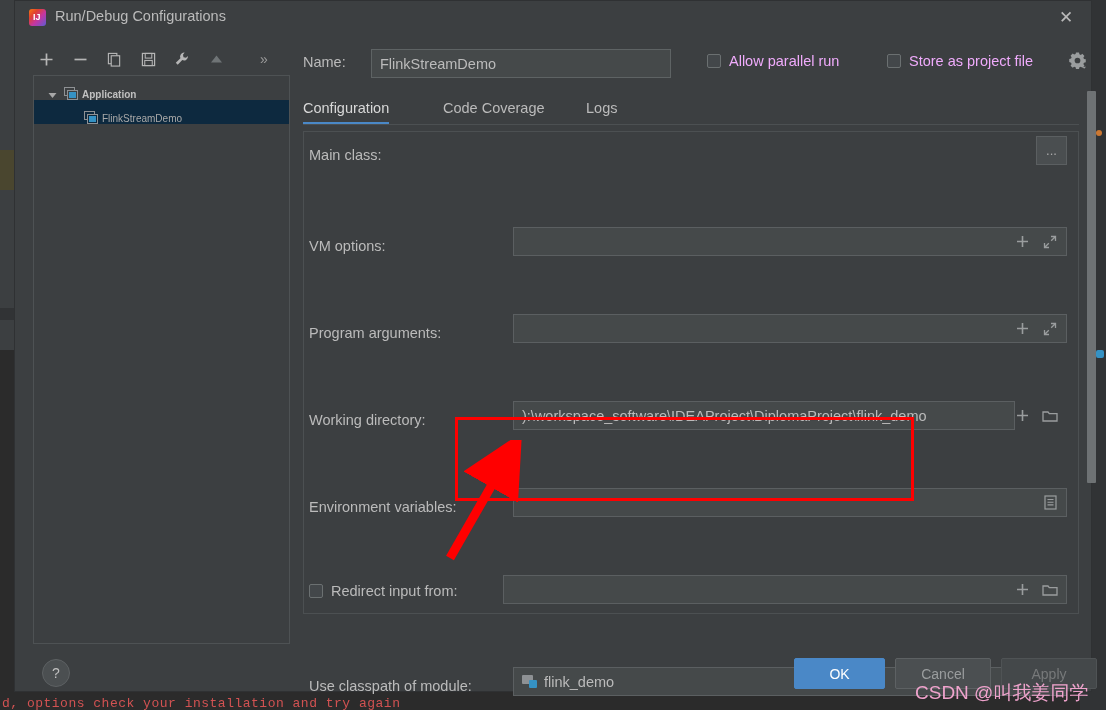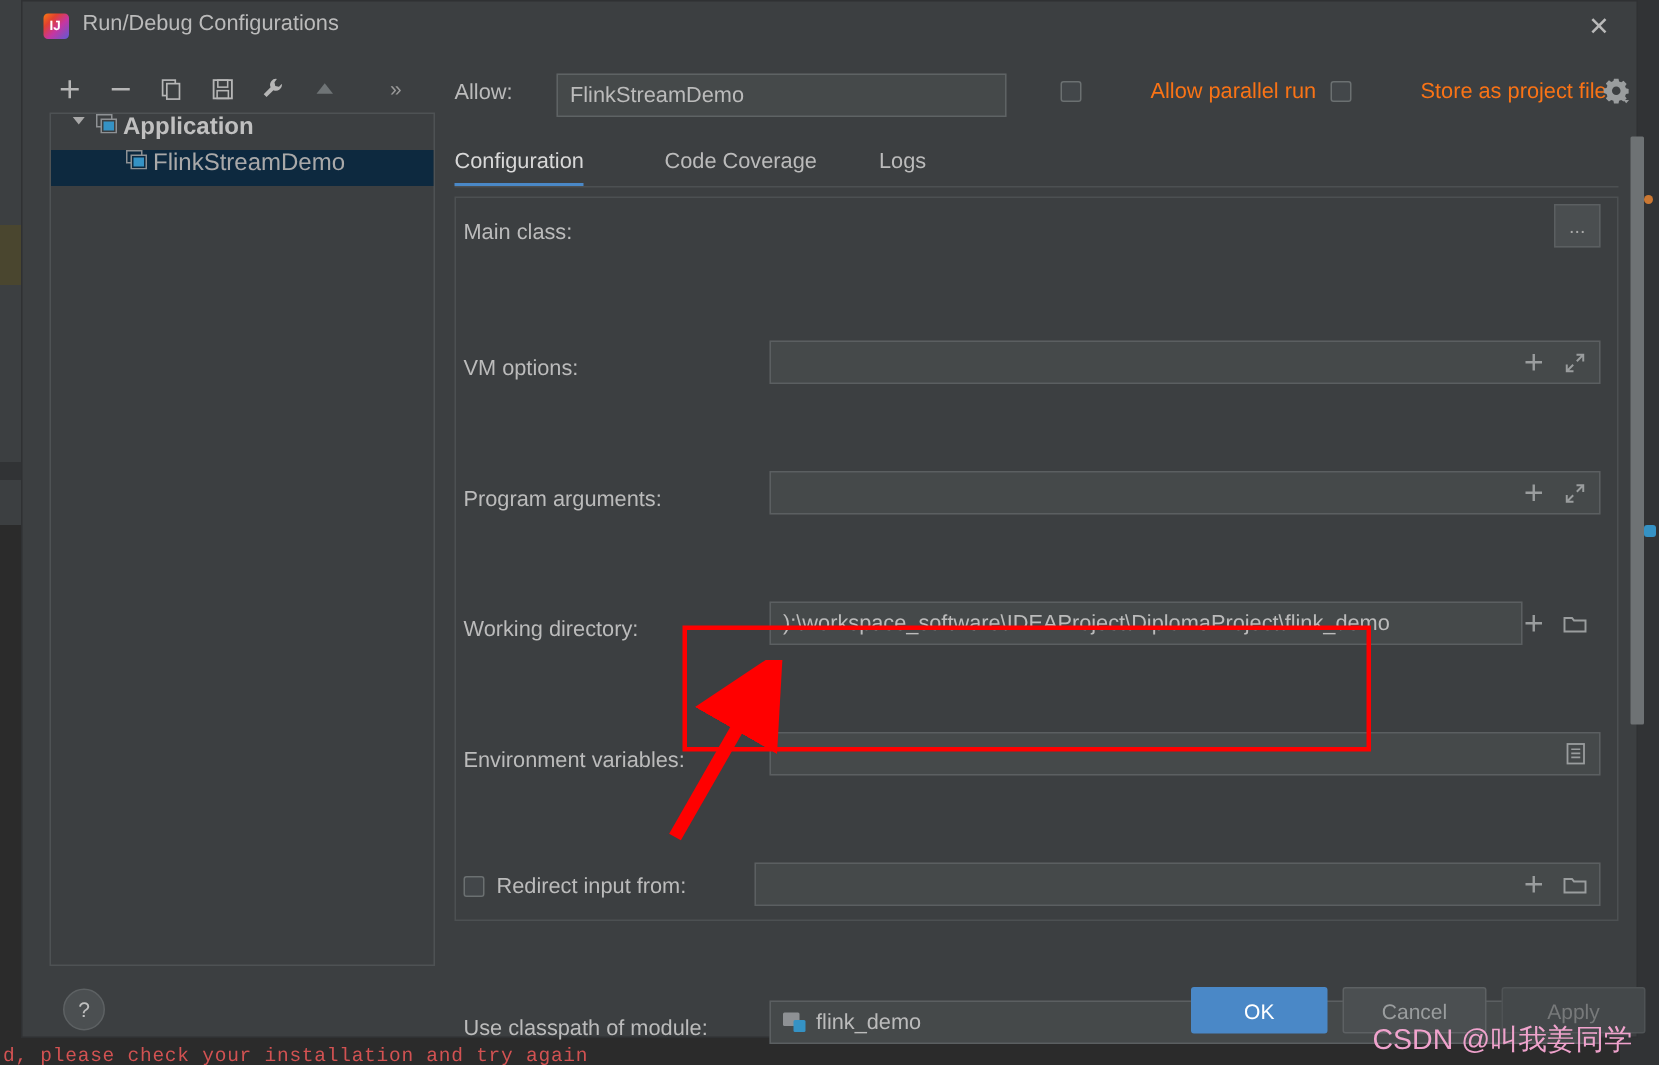--- a/index.html
+++ b/index.html
@@ -63,22 +63,22 @@
   #tb-overflow{
     position:absolute; left:227px; top:8px; color:#9a9a9a; font-size:14px; cursor:pointer;
   }
 
   
   #tree-panel{
     position:absolute; left:18px; top:74px; width:257px; height:569px;
     background:#3c3f41; border:1px solid #4e5254;
   }
   .tree-row{
-    position:relative; height:24px; display:flex; align-items:flex-start;
-    padding-left:10px; cursor:pointer; font-size:16px;
+    position:relative; height:24px; display:flex; align-items:flex-end;
+    padding-left:10px; cursor:pointer; font-size:10px;
   }
   .tree-row.selected{ background:#0d293f; }
   .tw{ width:16px; display:flex; align-items:center; justify-content:center; }
   .tw svg{ display:block; }
   .tree-ico{ width:22px; display:flex; align-items:center; justify-content:center; }
   .tree-label{ color:#b9b9b9; }
   .tree-row.bold .tree-label{ font-weight:bold; color:#c0c0c0; }
   .tree-row.child{ padding-left:46px; }
   .tree-row.child .tree-label{ color:#a9a9a9; }
 
@@ -89,21 +89,21 @@
     position:absolute; left:68px; top:0; width:300px; height:29px;
     background:#45494a; border:1px solid #5e6364; color:#bbbbbb;
     font-size:14.5px; font-family:"Liberation Sans",sans-serif;
     padding:0 8px; outline:none;
   }
   .topcheck{ position:absolute; top:52px; display:flex; align-items:center; cursor:pointer; }
   .topcheck .box{
     width:14px; height:14px; border:1px solid #6b7071; background:#43474a; border-radius:2px;
     margin-right:8px;
   }
-  .topcheck .lbl{ font-size:14.5px; color:#f97316; white-space:nowrap;margin-left:38px; }
+  .topcheck .lbl{ font-size:14.5px; color:#f0abfc; white-space:nowrap; }
   #chk-parallel{ left:692px; }
   #chk-store{ left:872px; }
   #gear-icon{ position:absolute; left:1053px; top:50px; width:20px; height:20px; cursor:pointer;}
 
   
   #tabs{ position:absolute; left:288px; top:92px; width:776px; height:32px; }
   .tab{
     position:absolute; top:0; height:31px; line-height:31px; font-size:14.5px;
     color:#bbbbbb; cursor:pointer; white-space:nowrap;
   }
@@ -188,21 +188,21 @@
 <div id="ide-bg">
   <div class="bg-strip-b"></div>
   <div class="bg-strip-a"></div>
   <div class="bg-strip-c"></div>
   <div class="bg-strip-d"></div>
   <div class="bg-strip-e"></div>
   <div class="bg-strip-f"></div>
   <div class="bg-right-col"></div>
   <div class="bg-right-dot"></div>
   <div class="bg-right-dot2"></div>
-  <div class="bg-console-line" style="top:696px;">d, please check your installation and try again</div>
+  <div class="bg-console-line" style="top:696px;">d, options check your installation and try again</div>
 </div>
 
 <div id="dialog">
 
   <div id="titlebar">
     <div id="title-icon">
       <span class="glyph">IJ</span>
     </div>
     <div id="title-text">Run/Debug Configurations</div>
     <div id="close-btn">✕</div>
@@ -269,21 +269,21 @@
           <rect x="3.5" y="3.5" width="10" height="9" fill="#0d293f" stroke="#8e9194" stroke-width="1"></rect>
           <rect x="5" y="5" width="7" height="6" fill="#3592c4"></rect>
         </svg>
       </span>
       <span class="tree-label">FlinkStreamDemo</span>
     </div>
 
   </div>
 
   <div id="name-row">
-    <span id="name-label">Allow:</span>
+    <span id="name-label">Name:</span>
     <input id="name-input" type="text" value="FlinkStreamDemo" style="">
   </div>
 
   <div class="topcheck" id="chk-parallel">
     <span class="box"></span>
     <span class="lbl">Allow parallel run</span>
   </div>
 
   <div class="topcheck" id="chk-store">
     <span class="box"></span>

